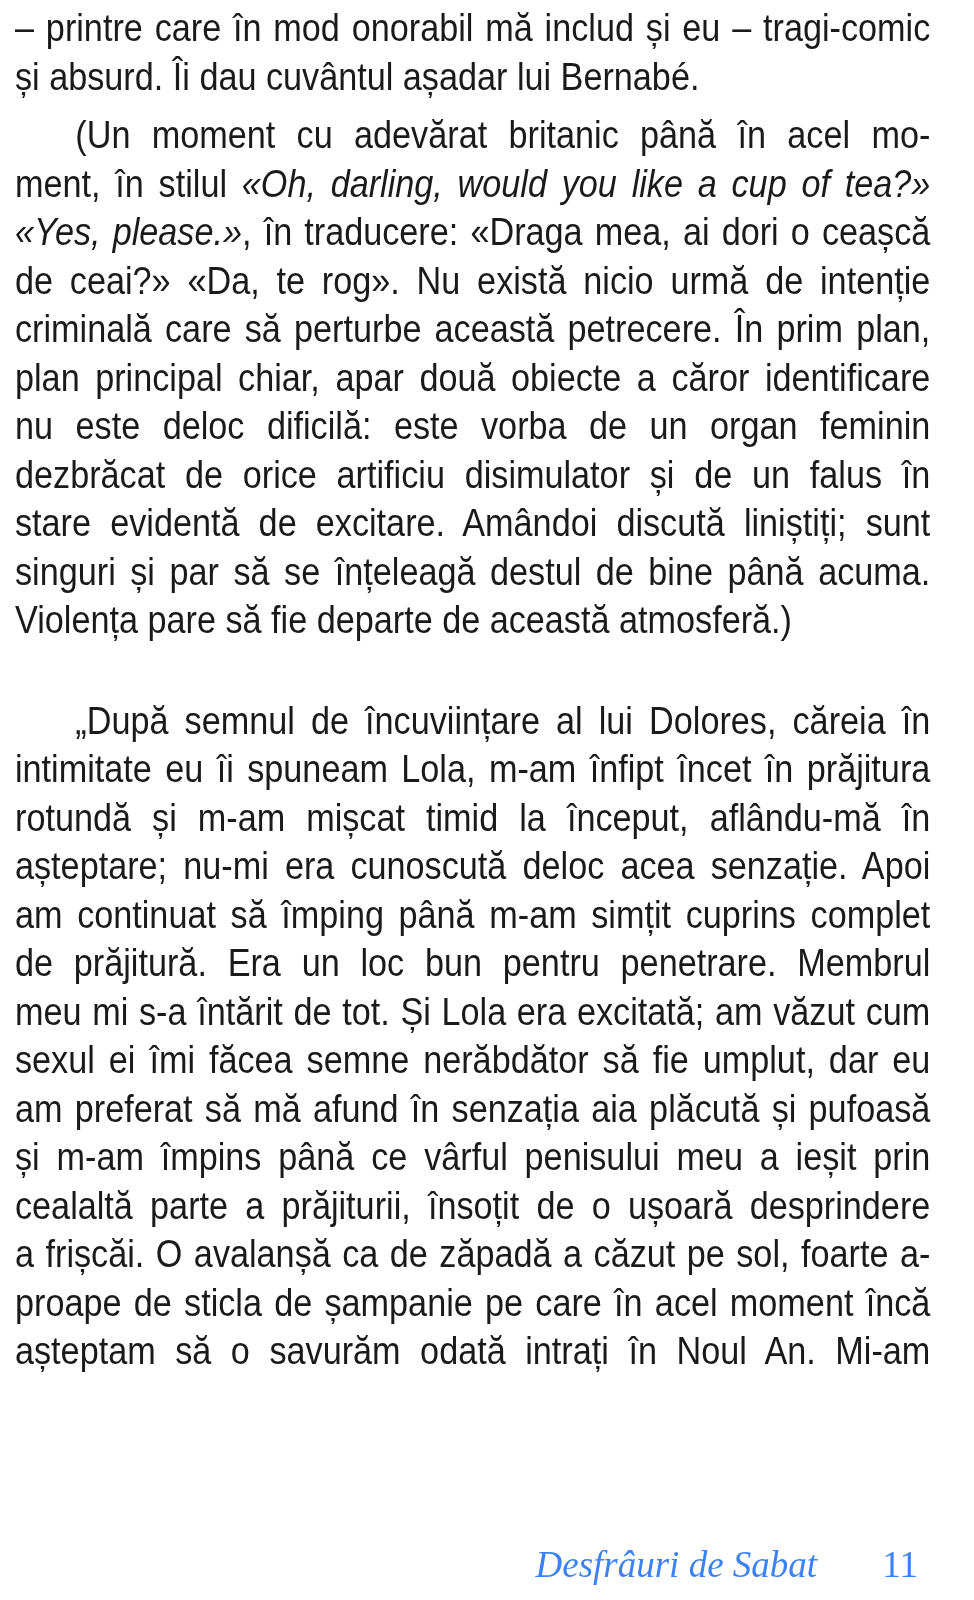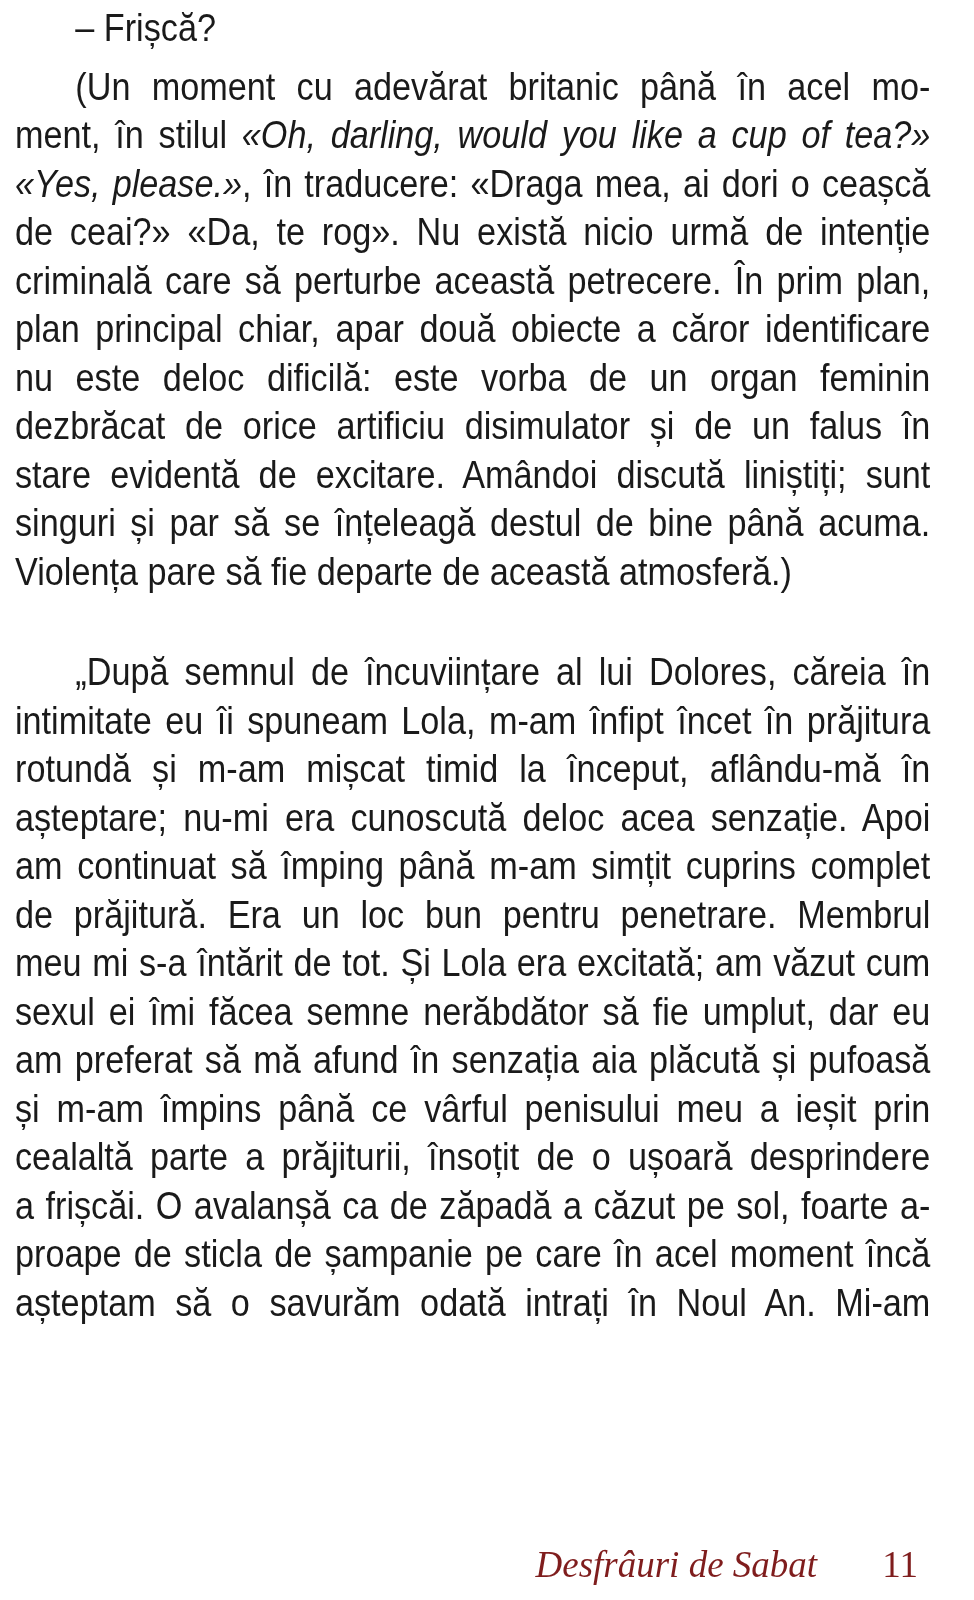--- a/index.html
+++ b/index.html
@@ -38,33 +38,34 @@
     text-align-last: left;
   }
   .para.indent .line:first-child { text-indent: 67px; }
   .it { font-style: italic; }
   .footer {
     position: absolute;
     right: 56px;
     bottom: 14px;
     font-family: "Liberation Serif", "DejaVu Serif", serif;
     font-size: 37px;
-    color: #7f1d1d;
+    color: #3b82f6;
     white-space: nowrap;
     text-align: center;
   }
   .footer-title { font-style: italic; }
   .footer-page { font-style: normal; margin-left: 56px; }
 </style>
 </head>
 <body>
 
 <div class="text-block">
-    <div class="para indent">
-      <div class="line no-just"><span>– Frișcă?</span></div>
+    <div class="para">
+      <div class="line"><span>– printre care în mod onorabil mă includ și eu – tragi-comic</span></div>
+      <div class="line no-just"><span>și absurd. Îi dau cuvântul așadar lui Bernabé.</span></div>
     </div>
     <div class="para indent">
       <div class="line"><span>(Un moment cu adevărat britanic până în acel mo-</span></div>
       <div class="line"><span>ment, în stilul </span><span class="it">«Oh, darling, would you like a cup of tea?»</span></div>
       <div class="line"><span class="it">«Yes, please.»</span><span>, în traducere: «Draga mea, ai dori o ceașcă</span></div>
       <div class="line"><span>de ceai?» «Da, te rog». Nu există nicio urmă de intenție</span></div>
       <div class="line"><span>criminală care să perturbe această petrecere. În prim plan,</span></div>
       <div class="line"><span>plan principal chiar, apar două obiecte a căror identificare</span></div>
       <div class="line"><span>nu este deloc dificilă: este vorba de un organ feminin</span></div>
       <div class="line"><span>dezbrăcat de orice artificiu disimulator și de un falus în</span></div>

